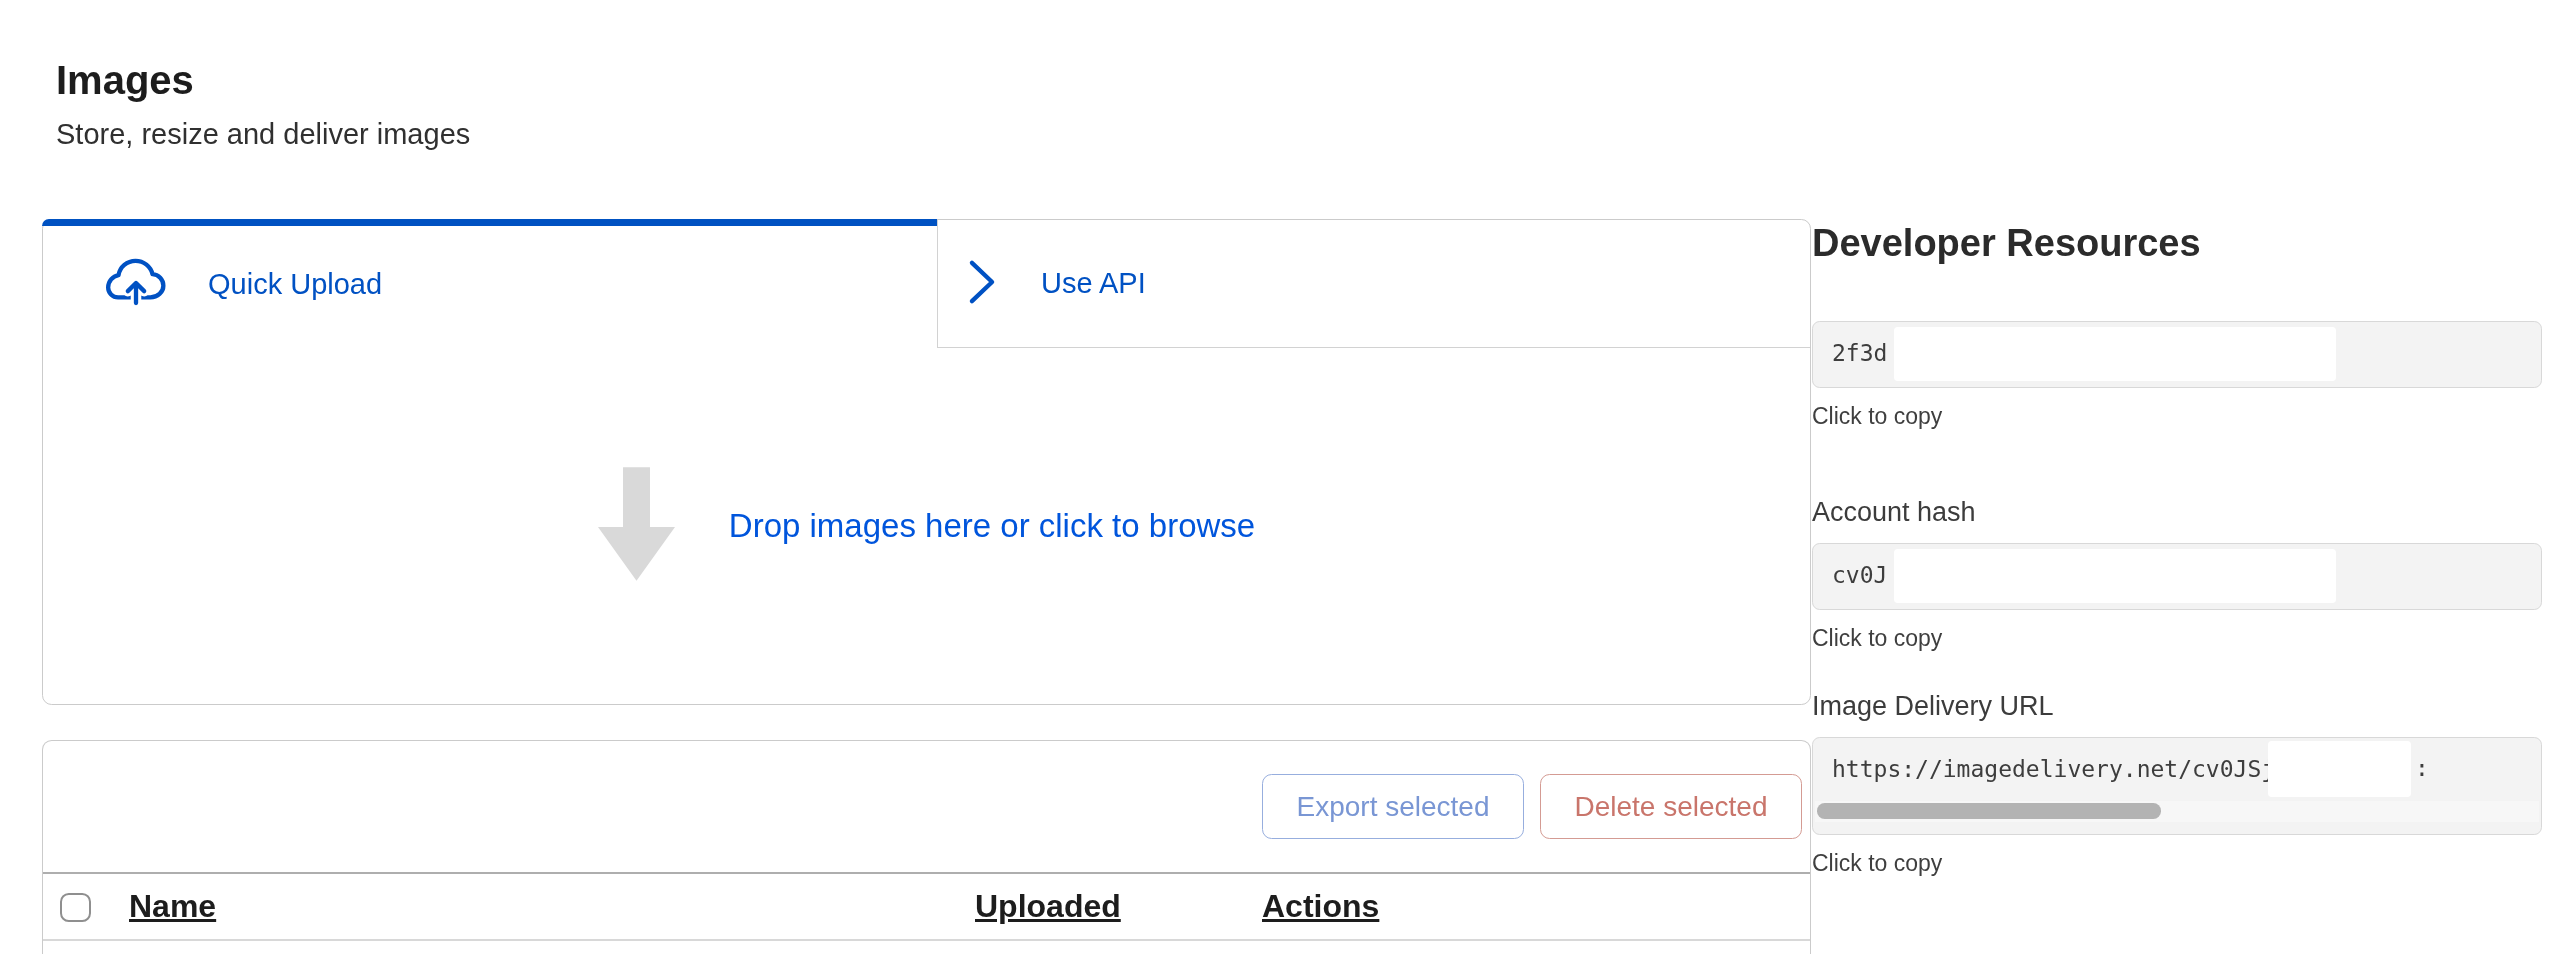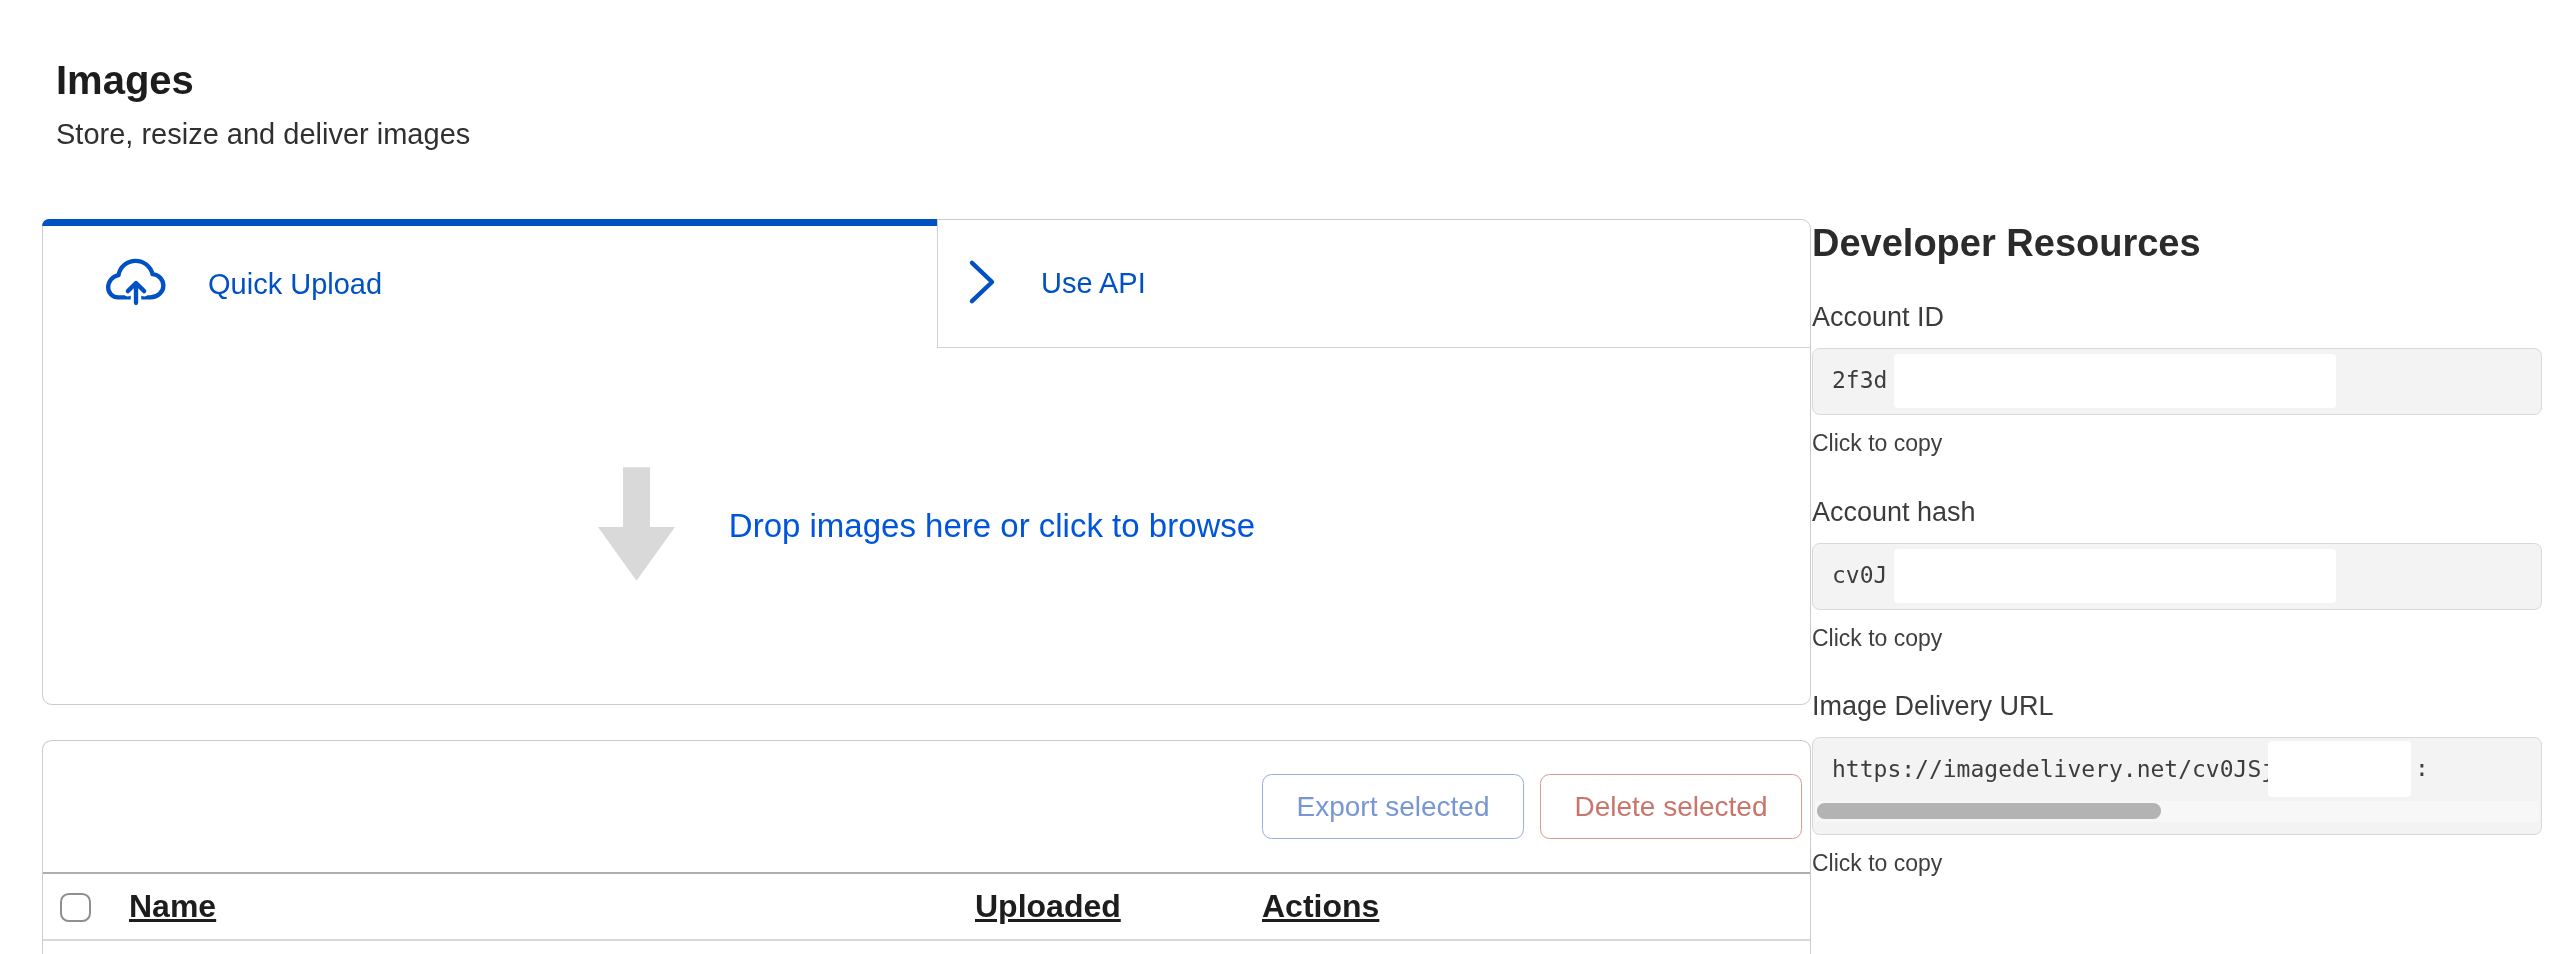--- a/index.html
+++ b/index.html
@@ -127,21 +127,20 @@
     <div class="abs col col-uploaded">Uploaded</div>
     <div class="abs col col-actions">Actions</div>
   </div>
   <div class="abs thead-border"></div>
 </div>
 
 <div class="abs sidebar">
   <div class="abs dr-heading">Developer Resources</div>
 
   <div class="abs dr-block dr-block-1">
-    <div class="dr-label">Account ID</div>
     <div class="copy-box">
       <span class="copy-value">2f3d</span>
       <span class="redaction redact-short"></span>
     </div>
     <span class="copy-hint">Click to copy</span>
   </div>
 
   <div class="abs dr-block dr-block-2">
     <div class="dr-label">Account hash</div>
     <div class="copy-box">

